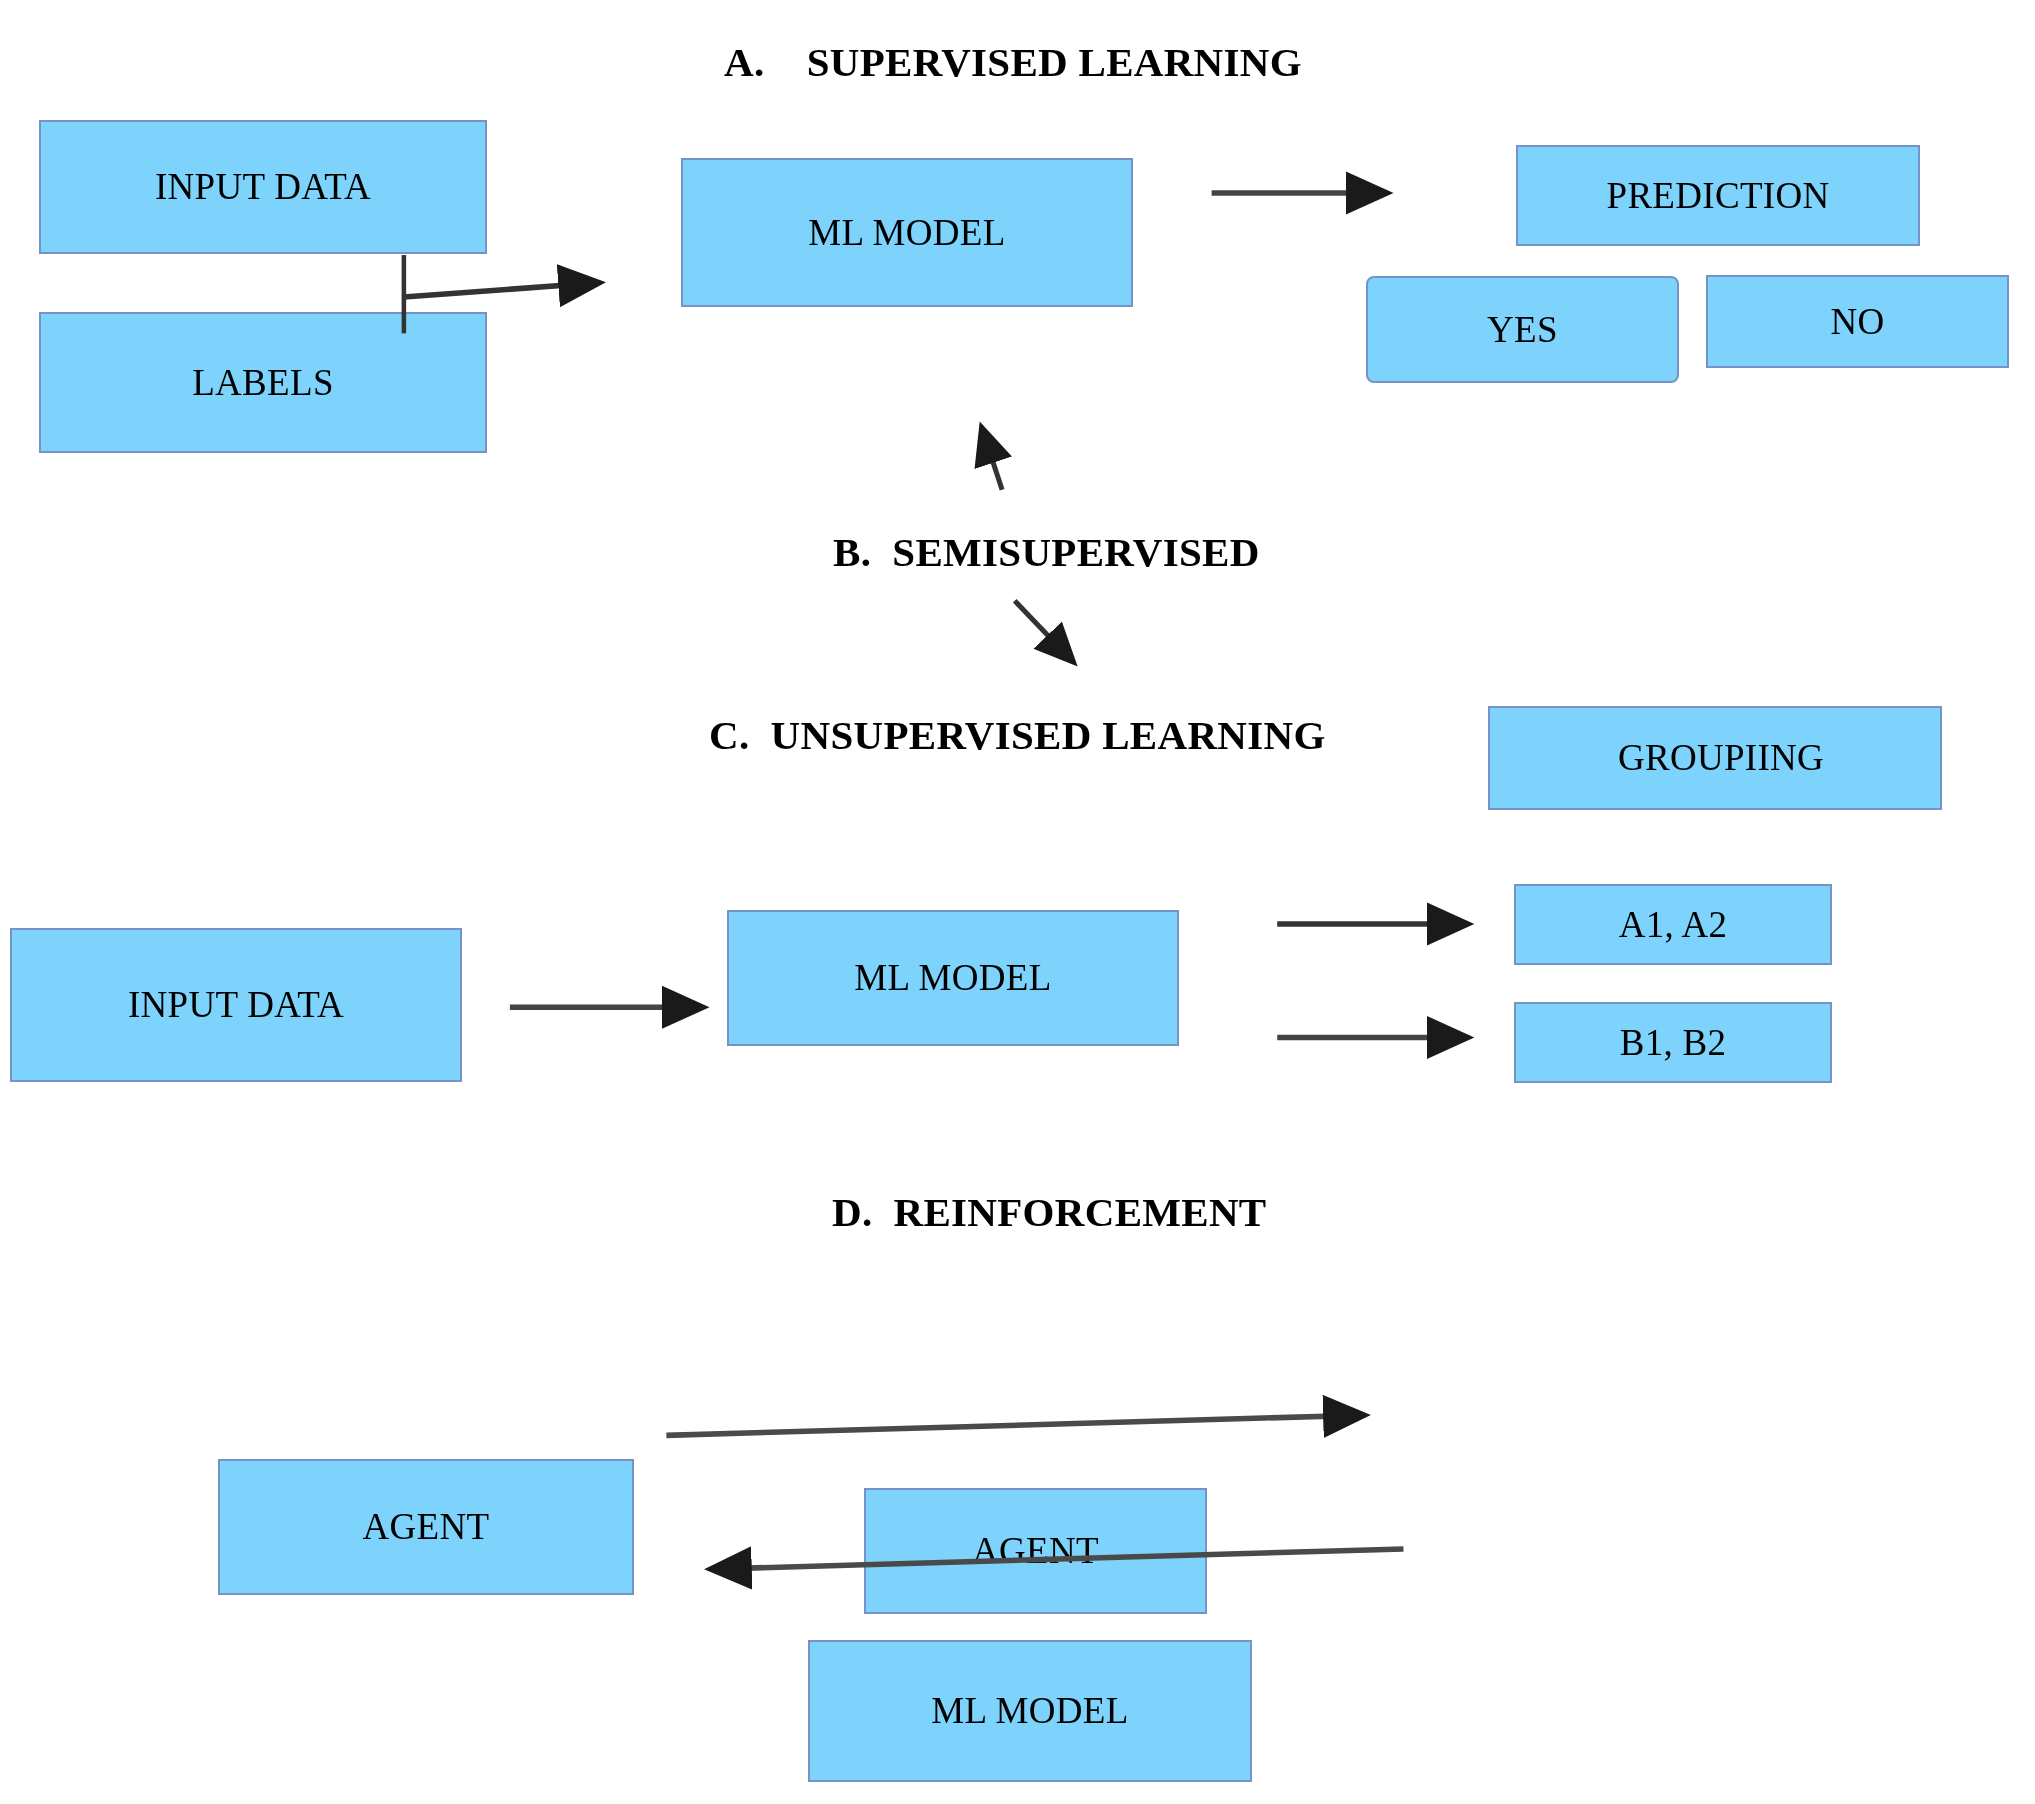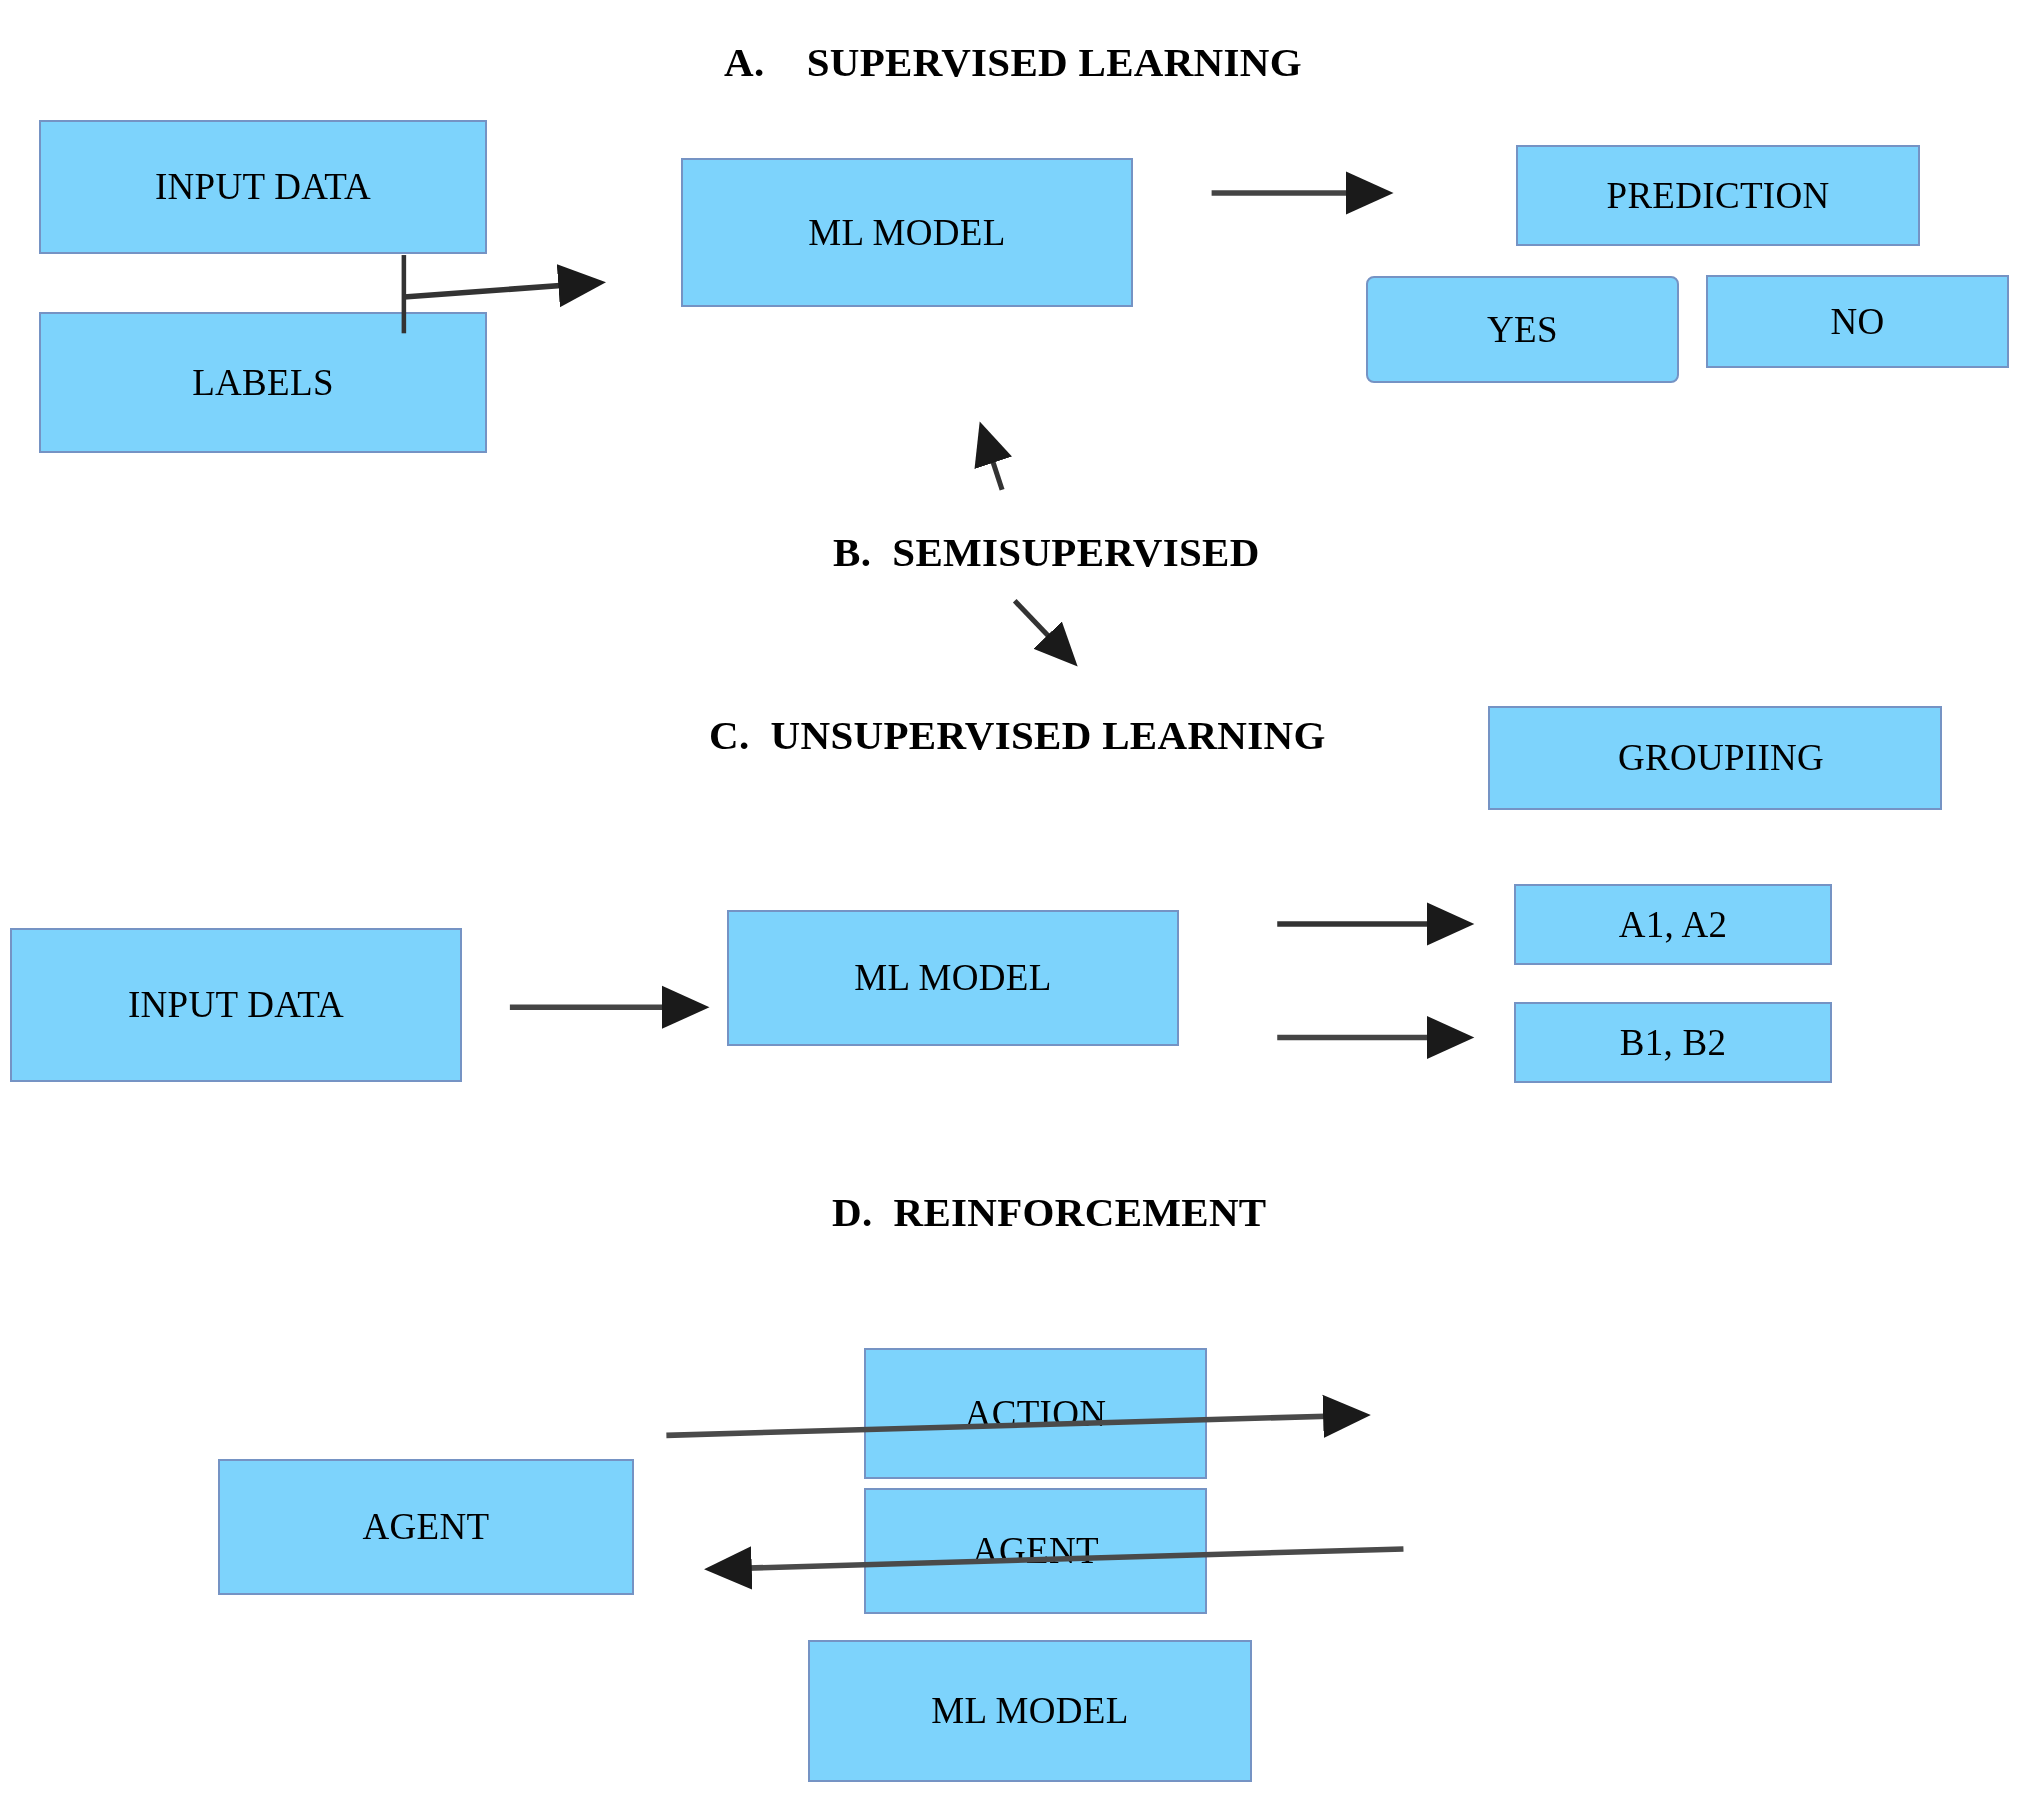--- a/index.html
+++ b/index.html
@@ -106,21 +106,20 @@
   <div class="box" style="left:10px; top:928px; width:452px; height:154px;">INPUT DATA</div>
 
   <div class="box" style="left:727px; top:910px; width:452px; height:136px;">ML MODEL</div>
 
   <div class="box" style="left:1514px; top:884px; width:318px; height:81px;">A1, A2</div>
 
   <div class="box" style="left:1514px; top:1002px; width:318px; height:81px;">B1, B2</div>
 
   <div class="heading" style="left:832px; top:1148px;margin-top:40px;">D.  REINFORCEMENT</div>
 
-  <div class="box" style="left:864px; top:1348px; width:343px; height:131px;">ACTION</div>
 
   <div class="box" style="left:864px; top:1488px; width:343px; height:126px;">AGENT</div>
 
   <div class="box" style="left:218px; top:1459px; width:416px; height:136px;">AGENT</div>
 
 
   <div class="box" style="left:808px; top:1640px; width:444px; height:142px;">ML MODEL</div>
 
 </div>
 

